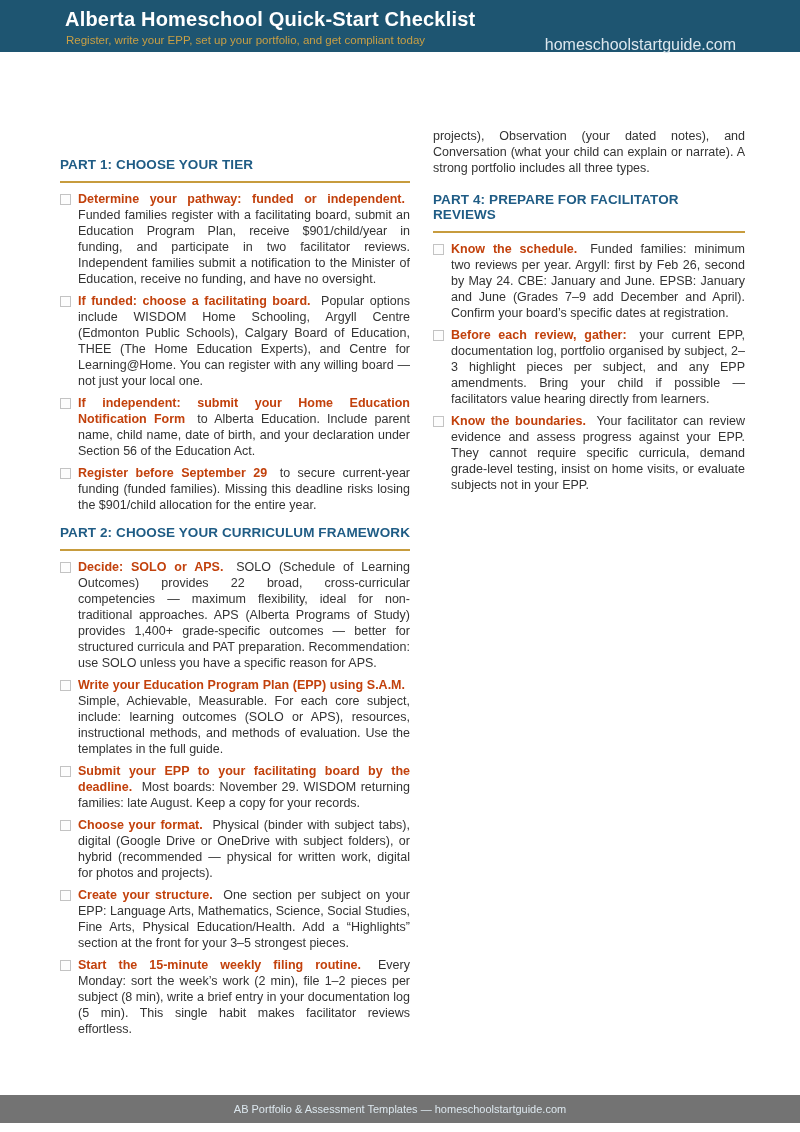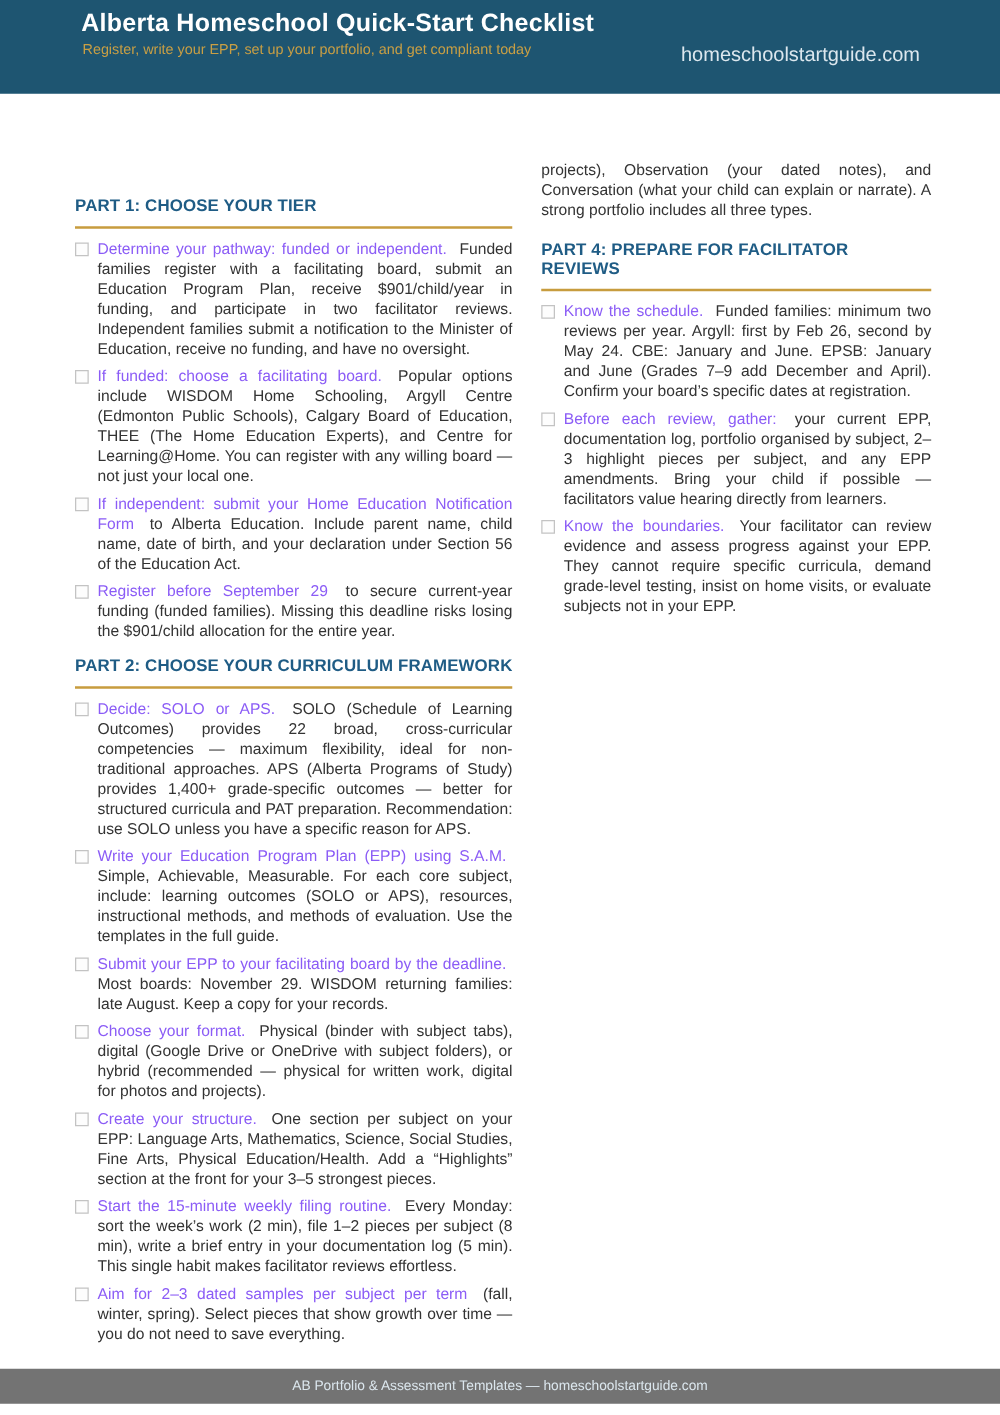--- a/index.html
+++ b/index.html
@@ -6,21 +6,21 @@
   body {
     width: 800px; height: 1132px;
     position: relative;
     background: #ffffff;
     font-family: "Liberation Sans", sans-serif;
     overflow: hidden;
   }
 
   
   .header {
-    position: absolute; top: 0; left: 0; width: 800px; height: 75px;
+    position: absolute; top: 0; left: 0; width: 800px; height: 52px;
     background: #1e5571;
   }
   .header-title {
     position: absolute; left: 65px; top: 8px;
     font-size: 20px; font-weight: bold; color: #ffffff;
     letter-spacing: 0.2px;
   }
   .header-sub {
     position: absolute; left: 66px; top: 34px;
     font-size: 11.5px; color: #c99f44;
@@ -55,21 +55,21 @@
     margin-bottom: 6px;
     font-size: 12.5px; line-height: 16px; color: #333333;
     text-align: justify;
   }
   .item .box {
     position: absolute; left: 0; top: 2.5px;
     width: 9px; height: 9px;
     border: 1px solid #c3c3c3; background: #fdfdfd;
     box-sizing: content-box;
   }
-  .item .lead { color: #8b5cf6; margin-right: 5px; font-weight: normal; }
+  .item .lead { color: #c2410c; margin-right: 5px; font-weight: bold; }
 
   
   .footer {
     position: absolute; top: 1095px; left: 0; width: 800px; height: 28px;
     background: #737373;
     display: flex; align-items: center; justify-content: center;
   }
   .footer-text { font-size: 11px; color: #dce7ee; }
 </style>
 </head>
@@ -92,21 +92,20 @@
     <section class="section">
       <h2 class="section-heading">PART 2: CHOOSE YOUR CURRICULUM FRAMEWORK</h2>
       <div class="item"><span class="box"></span><b class="lead">Decide:  SOLO or APS.</b><span class="body"> SOLO (Schedule of Learning Outcomes) provides 22 broad, cross-curricular competencies — maximum flexibility, ideal for non-traditional approaches.  APS (Alberta Programs of Study) provides 1,400+ grade-specific outcomes — better for structured curricula and PAT preparation.  Recommendation: use SOLO unless you have a specific reason for APS.</span></div>
       <div class="item"><span class="box"></span><b class="lead">Write your Education Program Plan (EPP) using S.A.M.</b><span class="body"> Simple, Achievable, Measurable.  For each core subject, include:  learning outcomes (SOLO or APS), resources, instructional methods, and methods of evaluation.  Use the templates in the full guide.</span></div>
       <div class="item"><span class="box"></span><b class="lead">Submit your EPP to your facilitating board by the deadline.</b><span class="body"> Most boards: November 29.  WISDOM returning families: late August.  Keep a copy for your records.</span></div>
     </section>
     <section class="section">
       <div class="item"><span class="box"></span><b class="lead">Choose your format.</b><span class="body"> Physical (binder with subject tabs), digital (Google Drive or OneDrive with subject folders), or hybrid (recommended — physical for written work, digital for photos and projects).</span></div>
       <div class="item"><span class="box"></span><b class="lead">Create your structure.</b><span class="body"> One section per subject on your EPP: Language Arts, Mathematics, Science, Social Studies, Fine Arts, Physical Education/Health.  Add a “Highlights” section at the front for your 3–5 strongest pieces.</span></div>
       <div class="item"><span class="box"></span><b class="lead">Start the 15-minute weekly filing routine.</b><span class="body"> Every Monday:  sort the week’s work (2 min), file 1–2 pieces per subject (8 min), write a brief entry in your documentation log (5 min).  This single habit makes facilitator reviews effortless.</span></div>
-      <div class="item"><span class="box"></span><b class="lead">Aim for 2–3 dated samples per subject per term</b><span class="body"> (fall, winter, spring).  Select pieces that show growth over time — you do not need to save everything.</span></div>
     </section>
   </div>
 <div class="col col-right">
     <p class="continuation">projects), Observation (your dated notes), and Conversation (what your child can explain or narrate).  A strong portfolio includes all three types.</p>
     <section class="section">
       <h2 class="section-heading">PART 4: PREPARE FOR FACILITATOR REVIEWS</h2>
       <div class="item"><span class="box"></span><b class="lead">Know the schedule.</b><span class="body"> Funded families:  minimum two reviews per year.  Argyll:  first by Feb 26, second by May 24.  CBE: January and June.  EPSB: January and June (Grades 7–9 add December and April).  Confirm your board’s specific dates at registration.</span></div>
       <div class="item"><span class="box"></span><b class="lead">Before each review, gather:</b><span class="body"> your current EPP, documentation log, portfolio organised by subject, 2–3 highlight pieces per subject, and any EPP amendments.  Bring your child if possible — facilitators value hearing directly from learners.</span></div>
       <div class="item"><span class="box"></span><b class="lead">Know the boundaries.</b><span class="body"> Your facilitator can review evidence and assess progress against your EPP.  They cannot require specific curricula, demand grade-level testing, insist on home visits, or evaluate subjects not in your EPP.</span></div>
     </section>

